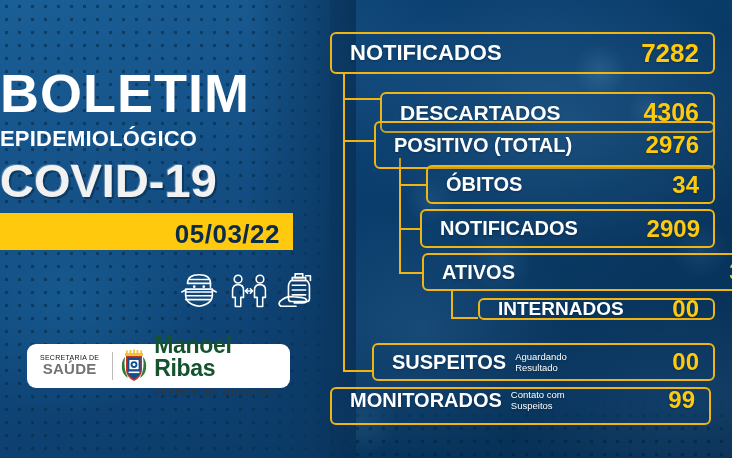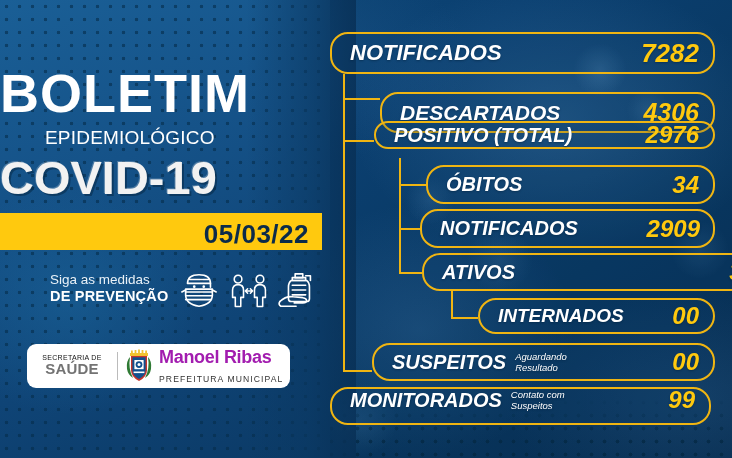--- a/index.html
+++ b/index.html
@@ -52,30 +52,30 @@
   #left-fade{
     position:absolute;left:246px;top:0;width:110px;height:458px;pointer-events:none;
     background:linear-gradient(to right, rgba(13,70,118,0) 0%, rgba(10,56,98,.55) 55%, rgba(8,48,86,.85) 100%);
   }
   .title-wrap{position:absolute;left:0;top:66px;width:300px;}
   #t-boletim{
     font-size:54px;font-weight:bold;color:#ffffff;letter-spacing:1px;
     line-height:1;margin:0;
   }
   #t-epi{
-    font-size:19px;font-weight:normal;color:#ffffff;letter-spacing:.2px;
-    line-height:1;margin:8px 0 0 0;padding-left:45px;
+    font-size:22px;font-weight:bold;color:#ffffff;letter-spacing:.2px;
+    line-height:1;margin:8px 0 0 0;
   }
   #t-covid{
     font-size:47px;font-weight:bold;color:#f2f2f2;letter-spacing:0px;
     line-height:1;margin:7px 0 0 0;
     text-shadow:2px 2px 0 rgba(6,40,70,.55), -1px -1px 0 rgba(255,255,255,.25);
   }
   #date-bar{
-    position:absolute;left:0;top:213px;width:322px;height:37px;
+    position:absolute;left:0;top:213px;width:293px;height:37px;
     background:#ffc90e;
   }
   #date-txt{
     position:absolute;right:13px;top:6px;
     font-size:26px;font-weight:bold;color:#0b2b4a;letter-spacing:.5px;
   }
   
   #prev{position:absolute;left:50px;top:272px;width:250px;height:42px;}
   #prev-txt{position:absolute;left:0;top:0;width:122px;text-align:left;}
   #prev-l1{font-size:13.5px;color:#e8f1f8;line-height:1.15;}
@@ -86,29 +86,28 @@
     position:absolute;left:27px;top:344px;width:263px;height:44px;
     background:#ffffff;border-radius:9px;
     display:flex;align-items:center;
   }
   #sec-block{width:78px;text-align:center;padding-left:6px;}
   #sec-l1{font-size:7px;color:#111;letter-spacing:.3px;line-height:1;}
   #sec-l2{font-size:15px;color:#737373;font-weight:bold;letter-spacing:.2px;line-height:1.1;}
   #divider{width:1px;height:28px;background:#bbb;margin:0 6px;}
   #crest{width:30px;height:34px;flex:0 0 30px;}
   #city-block{margin-left:5px;}
-  #city-l1{font-size:18px;font-weight:bold;color:#a21caf;line-height:1;letter-spacing:-.3px;}
+  #city-l1{font-size:23px;font-weight:bold;color:#14532d;line-height:1;letter-spacing:-.3px;}
   #city-l2{font-size:8.6px;color:#333;letter-spacing:1.1px;line-height:1.2;margin-top:8px;}
   
   .row{
     position:absolute;box-sizing:border-box;
-    border:2px solid #f0b512;border-radius:18px;
+    border:2px solid #f0b512;border-radius:6px;
     display:flex;align-items:center;
     background:rgba(10,62,106,.18);
-    font-style:italic;
   }
   .row .label{
     color:#ffffff;font-weight:bold;white-space:nowrap;
     text-shadow:0 1px 2px rgba(3,30,55,.45);
   }
   .row .note{
     color:#ffffff;font-size:9.5px;line-height:1.18;white-space:pre-line;
     margin-left:9px;font-weight:normal;
     text-shadow:0 1px 2px rgba(3,30,55,.45);
   }
@@ -134,24 +133,20 @@
     <div id="t-boletim">BOLETIM</div>
     <div id="t-epi">EPIDEMIOLÓGICO</div>
     <div id="t-covid">COVID-19</div>
   </div>
 
   <div id="date-bar">
     <div id="date-txt">05/03/22</div>
   </div>
 
   <div id="prev">
-    <div id="prev-txt">
-      <div id="prev-l1">Siga as medidas</div>
-      <div id="prev-l2">DE PREVENÇÃO</div>
-    </div>
 
     <svg class="pic" style="left:128px;" width="42" height="42" viewBox="0 0 44 44">
       <g fill="none" stroke="#ffffff" stroke-width="1.7" stroke-linecap="round" stroke-linejoin="round">
         <path d="M10 14 q0 -9 12 -9 q12 0 12 9 v4"></path>
         <path d="M10 14 h24"></path>
         <path d="M12 10 h20"></path>
         <circle cx="17" cy="17.5" r="1.4" fill="#fff" stroke="none"></circle>
         <circle cx="27" cy="17.5" r="1.4" fill="#fff" stroke="none"></circle>
         <path d="M8 20 h28 v6 q0 10 -14 12 q-14 -2 -14 -12 z"></path>
         <path d="M8 23 h28 M8 27 h28 M8 31 h27"></path>
@@ -229,41 +224,41 @@
   <div class="row" style="left:330px;top:32px;width:385px;height:42px;padding:0 14px 0 18px;">
     <span class="label" style="font-size:22px;">NOTIFICADOS</span>
     <span class="value" style="font-size:26px;">7282</span>
   </div>
 
   <div class="row" style="left:380px;top:92px;width:335px;height:41px;padding:0 14px 0 18px;">
     <span class="label" style="font-size:21px;">DESCARTADOS</span>
     <span class="value" style="font-size:25px;">4306</span>
   </div>
 
-  <div class="row" style="left:374px;top:121px;width:341px;height:28px;padding:0 14px 0 18px;">
+  <div class="row" style="left:374px;top:121px;width:341px;height:48px;padding:0 14px 0 18px;">
     <span class="label" style="font-size:20px;">POSITIVO (TOTAL)</span>
     <span class="value" style="font-size:24px;">2976</span>
   </div>
 
   <div class="row" style="left:426px;top:165px;width:289px;height:39px;padding:0 14px 0 18px;">
     <span class="label" style="font-size:20px;">ÓBITOS</span>
     <span class="value" style="font-size:24px;">34</span>
   </div>
 
   <div class="row" style="left:420px;top:209px;width:295px;height:39px;padding:0 13px 0 18px;">
     <span class="label" style="font-size:20px;">NOTIFICADOS</span>
     <span class="value" style="font-size:24px;">2909</span>
   </div>
 
   <div class="row" style="left:422px;top:253px;width:350px;height:38px;padding:0 14px 0 18px;">
     <span class="label" style="font-size:20px;">ATIVOS</span>
     <span class="value" style="font-size:24px;text-align:right;">33</span>
   </div>
 
-  <div class="row" style="left:478px;top:298px;width:237px;height:36px;padding:0 14px 0 18px;">
+  <div class="row" style="left:478px;top:298px;width:237px;height:22px;padding:0 14px 0 18px;">
     <span class="label" style="font-size:19px;">INTERNADOS</span>
     <span class="value" style="font-size:24px;">00</span>
   </div>
 
   <div class="row" style="left:372px;top:343px;width:343px;height:38px;padding:0 14px 0 18px;">
     <span class="label" style="font-size:20px;">SUSPEITOS</span>
     <span class="note">Aguardando
 Resultado</span>
     <span class="value" style="font-size:24px;">00</span>
   </div>

